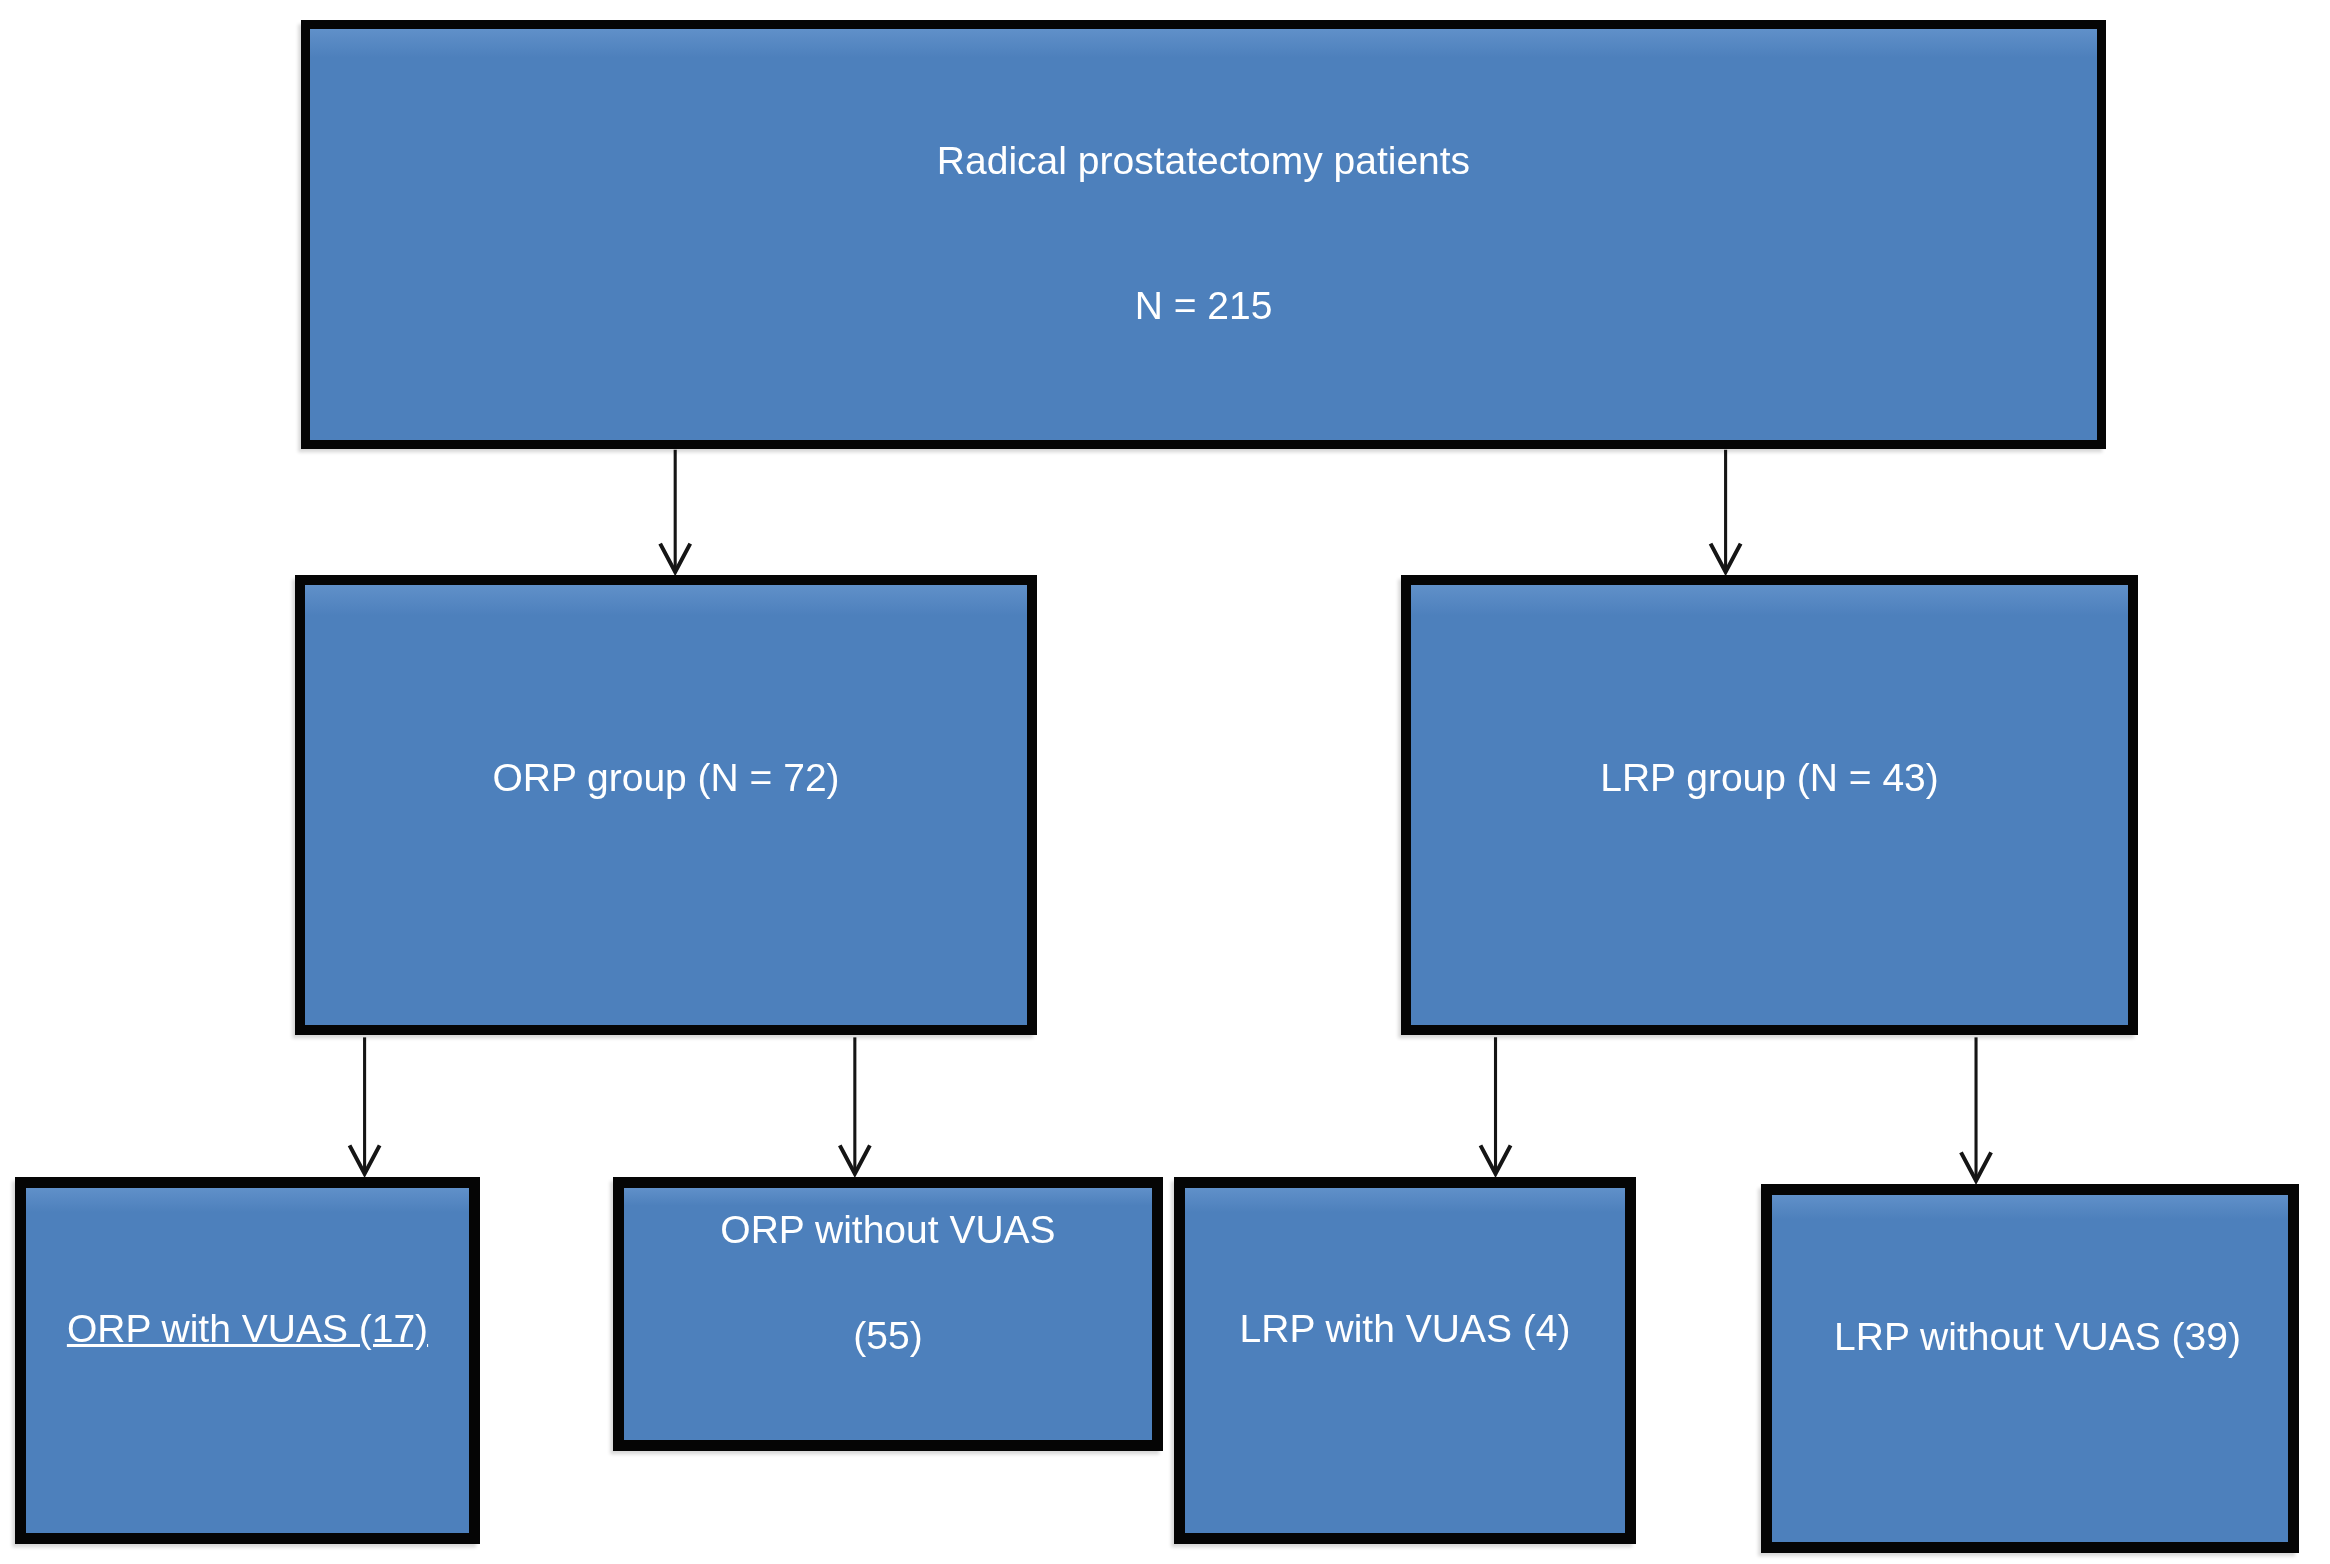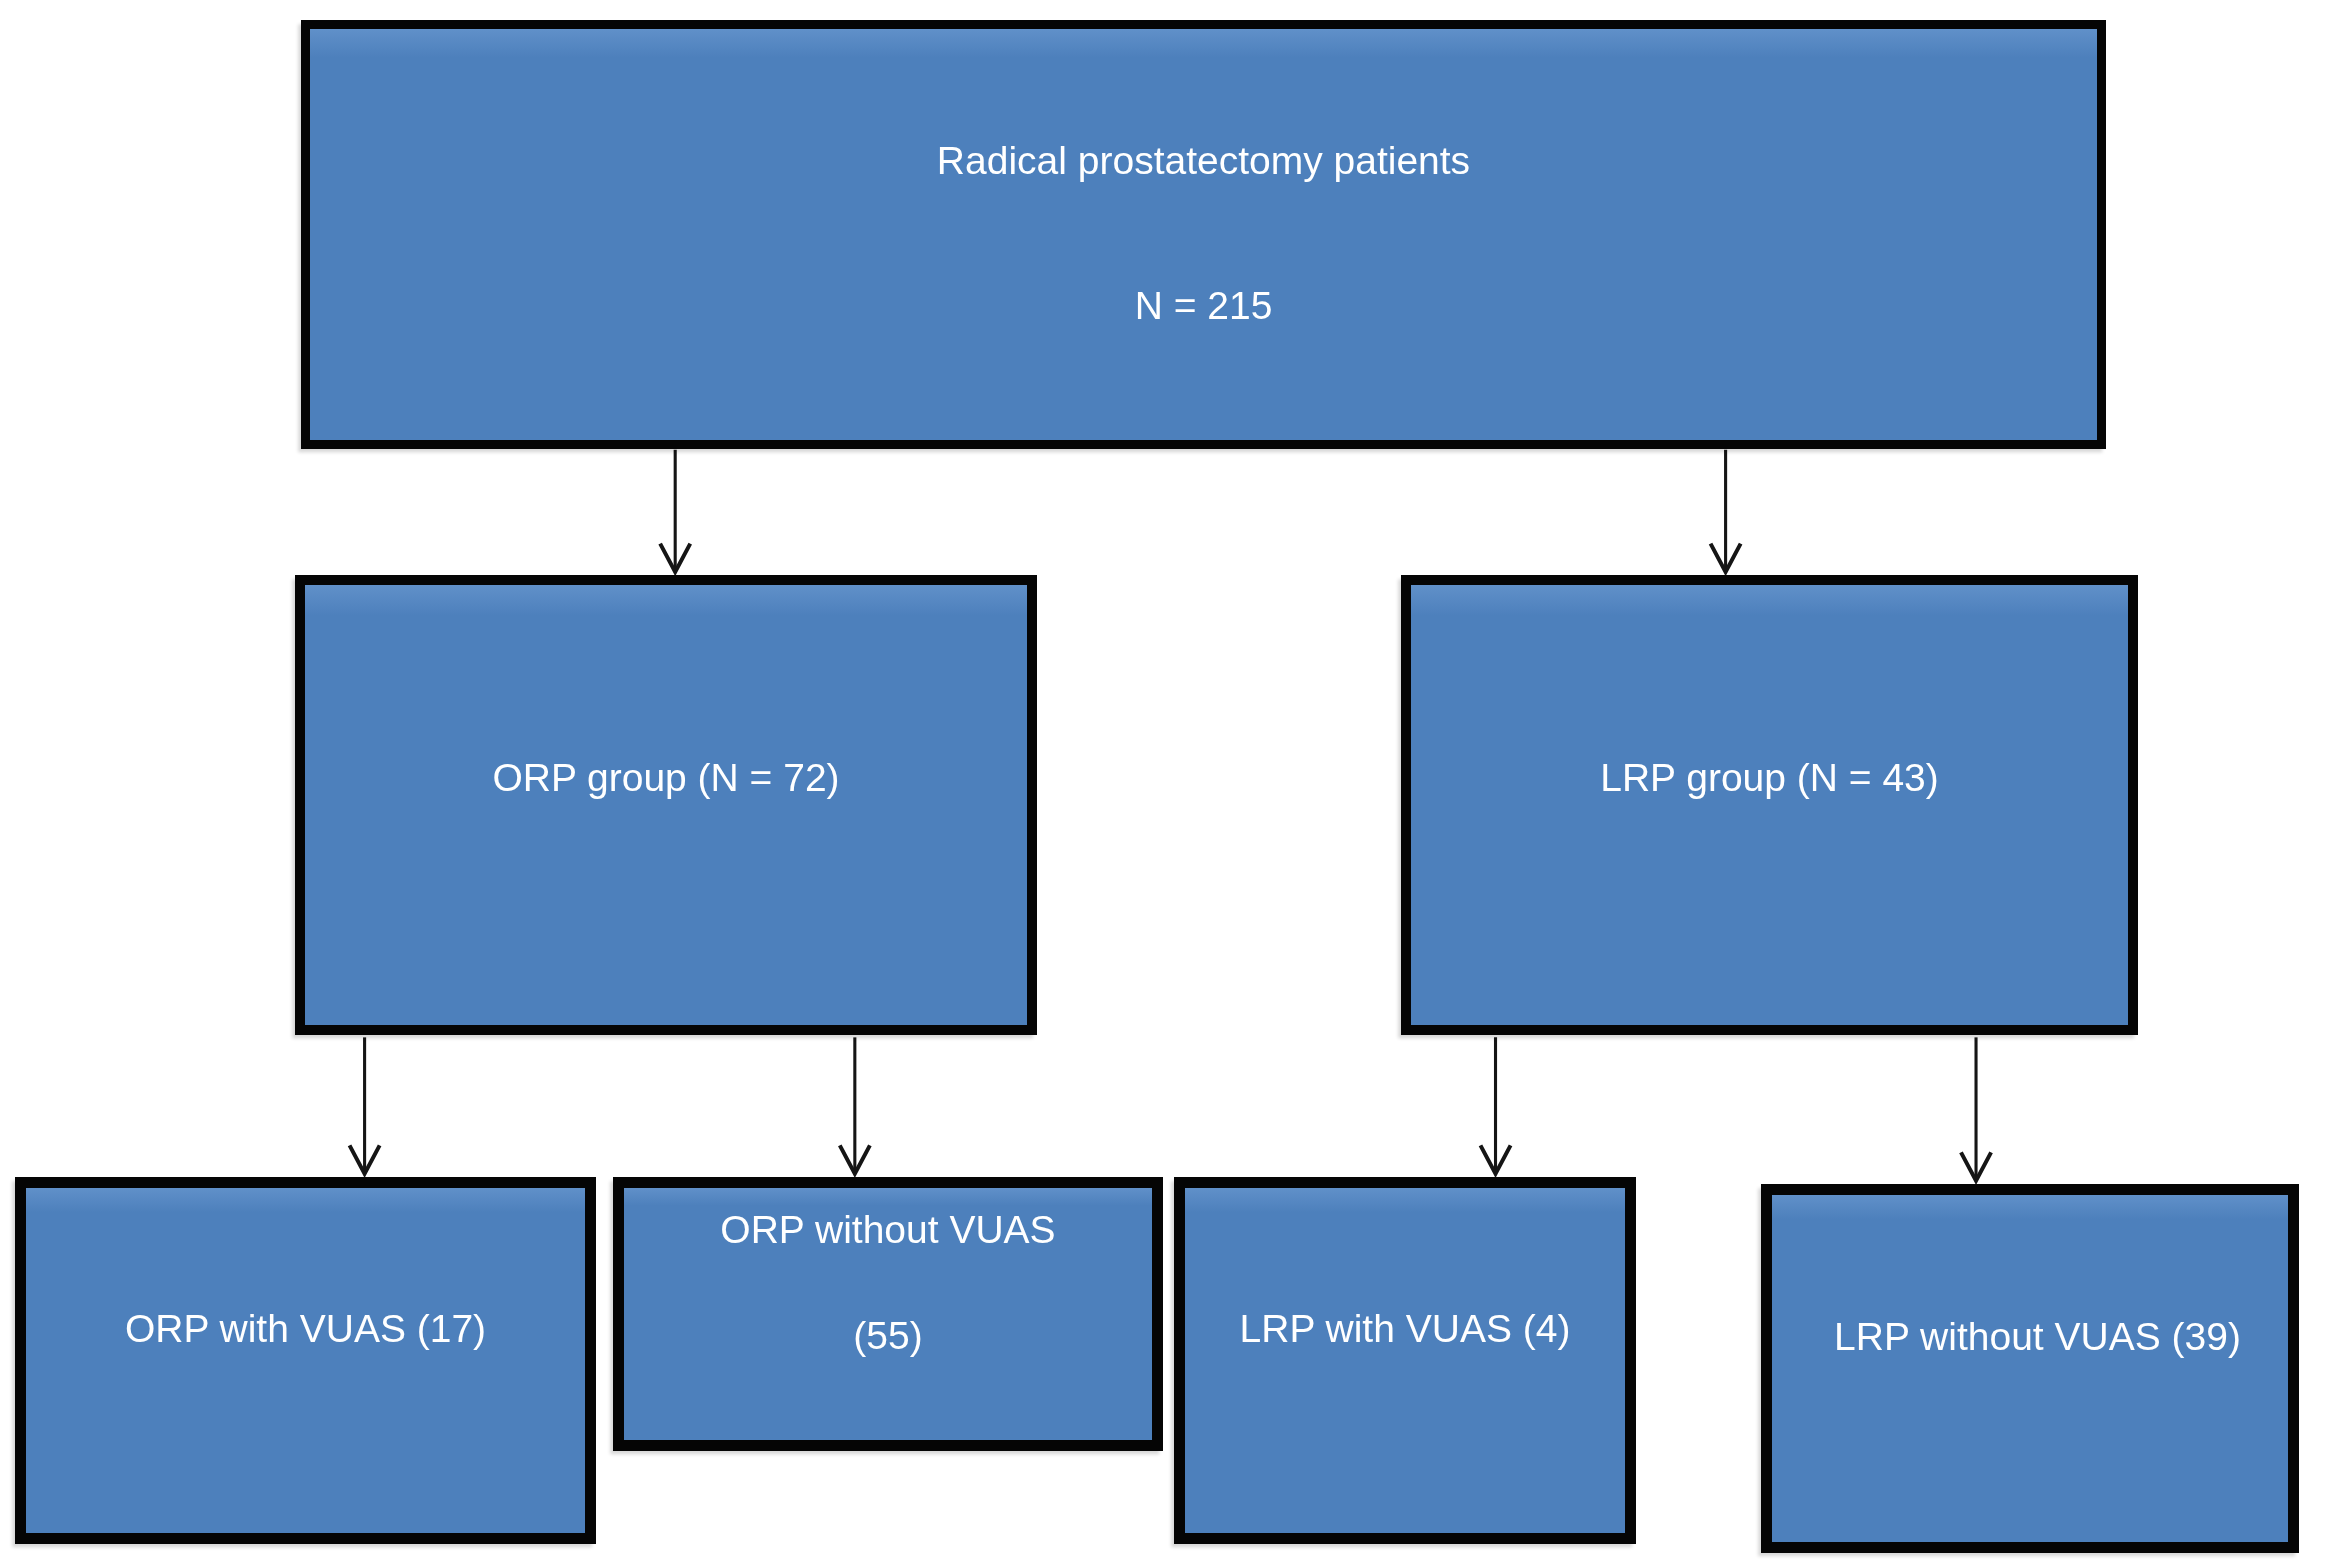--- a/index.html
+++ b/index.html
@@ -36,21 +36,21 @@
   .node-root {
     left: 301px; top: 19.5px; width: 1805px; height: 429px;
     border-width: 9.7px;
     gap: 96px;
   }
   
   .node-orp-group  { left: 295px;  top: 575px; width: 742px; height: 460px; padding-bottom: 53px; justify-content: center; }
   .node-lrp-group  { left: 1357px; top: 575px; width: 737px; height: 460px; padding-bottom: 53px; margin-left: 44px; }
   
   .node-leaf { border-width: 11.5px; padding-bottom: 62px; }
-  .node-orp-with-vuas    { left: 15px;   top: 1177px; width: 581px; height: 367px; }
+  .node-orp-with-vuas    { left: 15px;   top: 1177px; width: 465px; height: 367px; text-decoration: underline; }
   .node-orp-without-vuas { left: 613px;  top: 1177px; width: 550px; height: 274px; line-height: 1.7; gap: 39px; }
   .node-lrp-with-vuas    { left: 1174px; top: 1177px; width: 462px; height: 367px; justify-content: center; }
   .node-lrp-without-vuas { left: 1761px; top: 1184px; width: 538px; height: 369px; padding-left: 15px; }
 
   .edges-svg {
     position: absolute;
     left: 0; top: 0;
     width: 2330px; height: 1565px;
     pointer-events: none;
   }

